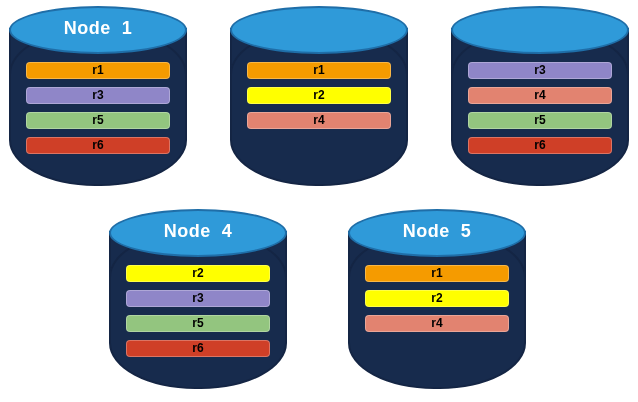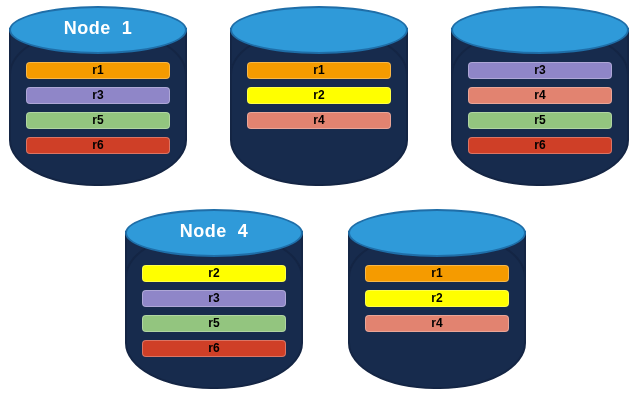--- a/index.html
+++ b/index.html
@@ -132,35 +132,36 @@
       <div class="cyl-body-top"></div>
       <div class="cyl-body"></div>
       <div class="cyl-top"></div>
       <div class="bars">
         <div class="bar" style="background: rgb(143, 134, 200);">r3</div>
         <div class="bar" style="background: rgb(226, 131, 112);">r4</div>
         <div class="bar" style="background: rgb(147, 197, 127);">r5</div>
         <div class="bar" style="background: rgb(207, 63, 39);">r6</div>
       </div>
     </div>
-    <div class="node" style="left: 124px; top: 207px;">
+    <div class="node" style="left: 108px; top: 207px;">
       <div class="cyl-body-top"></div>
       <div class="cyl-body"></div>
       <div class="cyl-top"></div>
       <div class="node-label">Node  4</div>
       <div class="bars">
         <div class="bar" style="background: rgb(255, 255, 0);">r2</div>
         <div class="bar" style="background: rgb(143, 134, 200);">r3</div>
         <div class="bar" style="background: rgb(147, 197, 127);">r5</div>
         <div class="bar" style="background: rgb(207, 63, 39);">r6</div>
       </div>
     </div>
     <div class="node" style="left: 347px; top: 207px;">
       <div class="cyl-body-top"></div>
       <div class="cyl-body"></div>
       <div class="cyl-top"></div>
+      <div class="node-label">Node  5</div>
       <div class="bars">
         <div class="bar" style="background: rgb(245, 155, 0);">r1</div>
         <div class="bar" style="background: rgb(255, 255, 0);">r2</div>
         <div class="bar" style="background: rgb(226, 131, 112);">r4</div>
       </div>
     </div>
   </div>
 
 </body></html>

